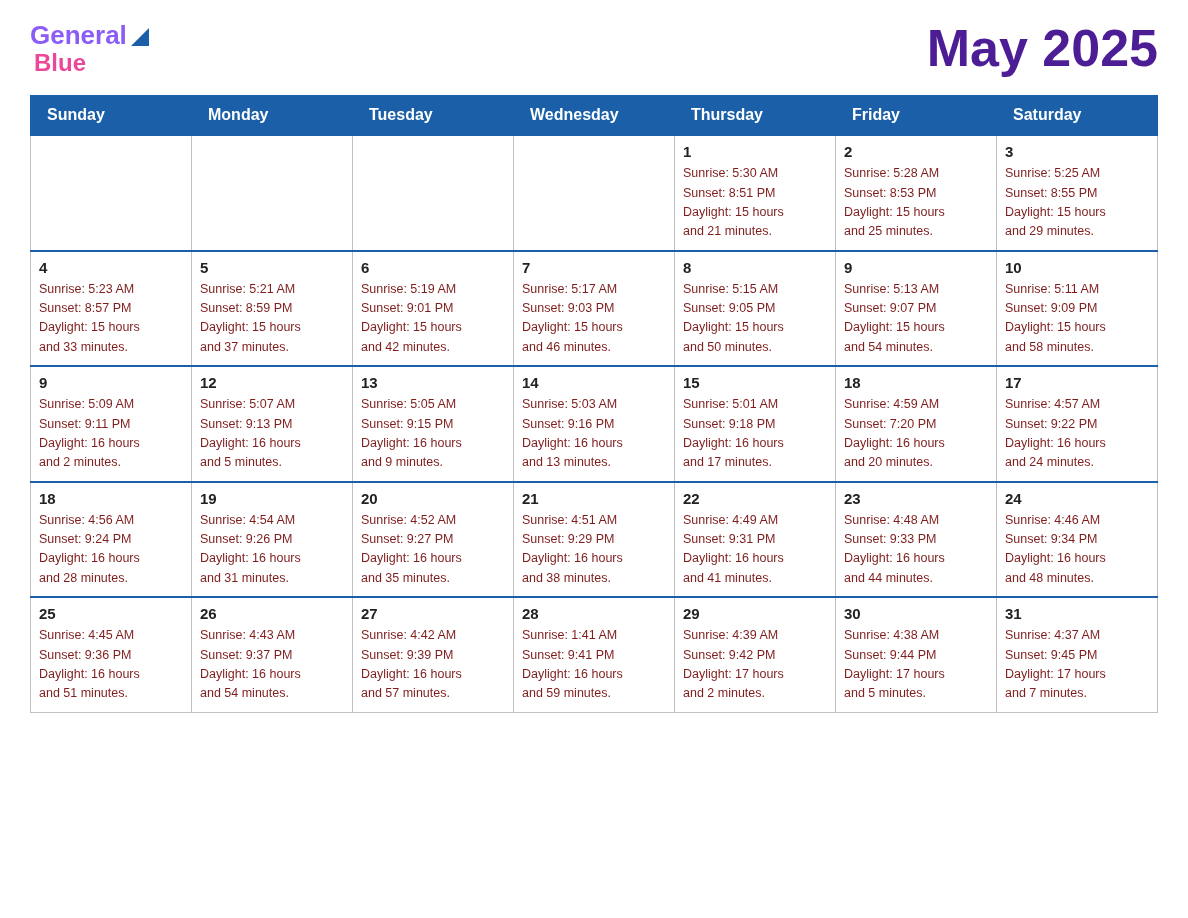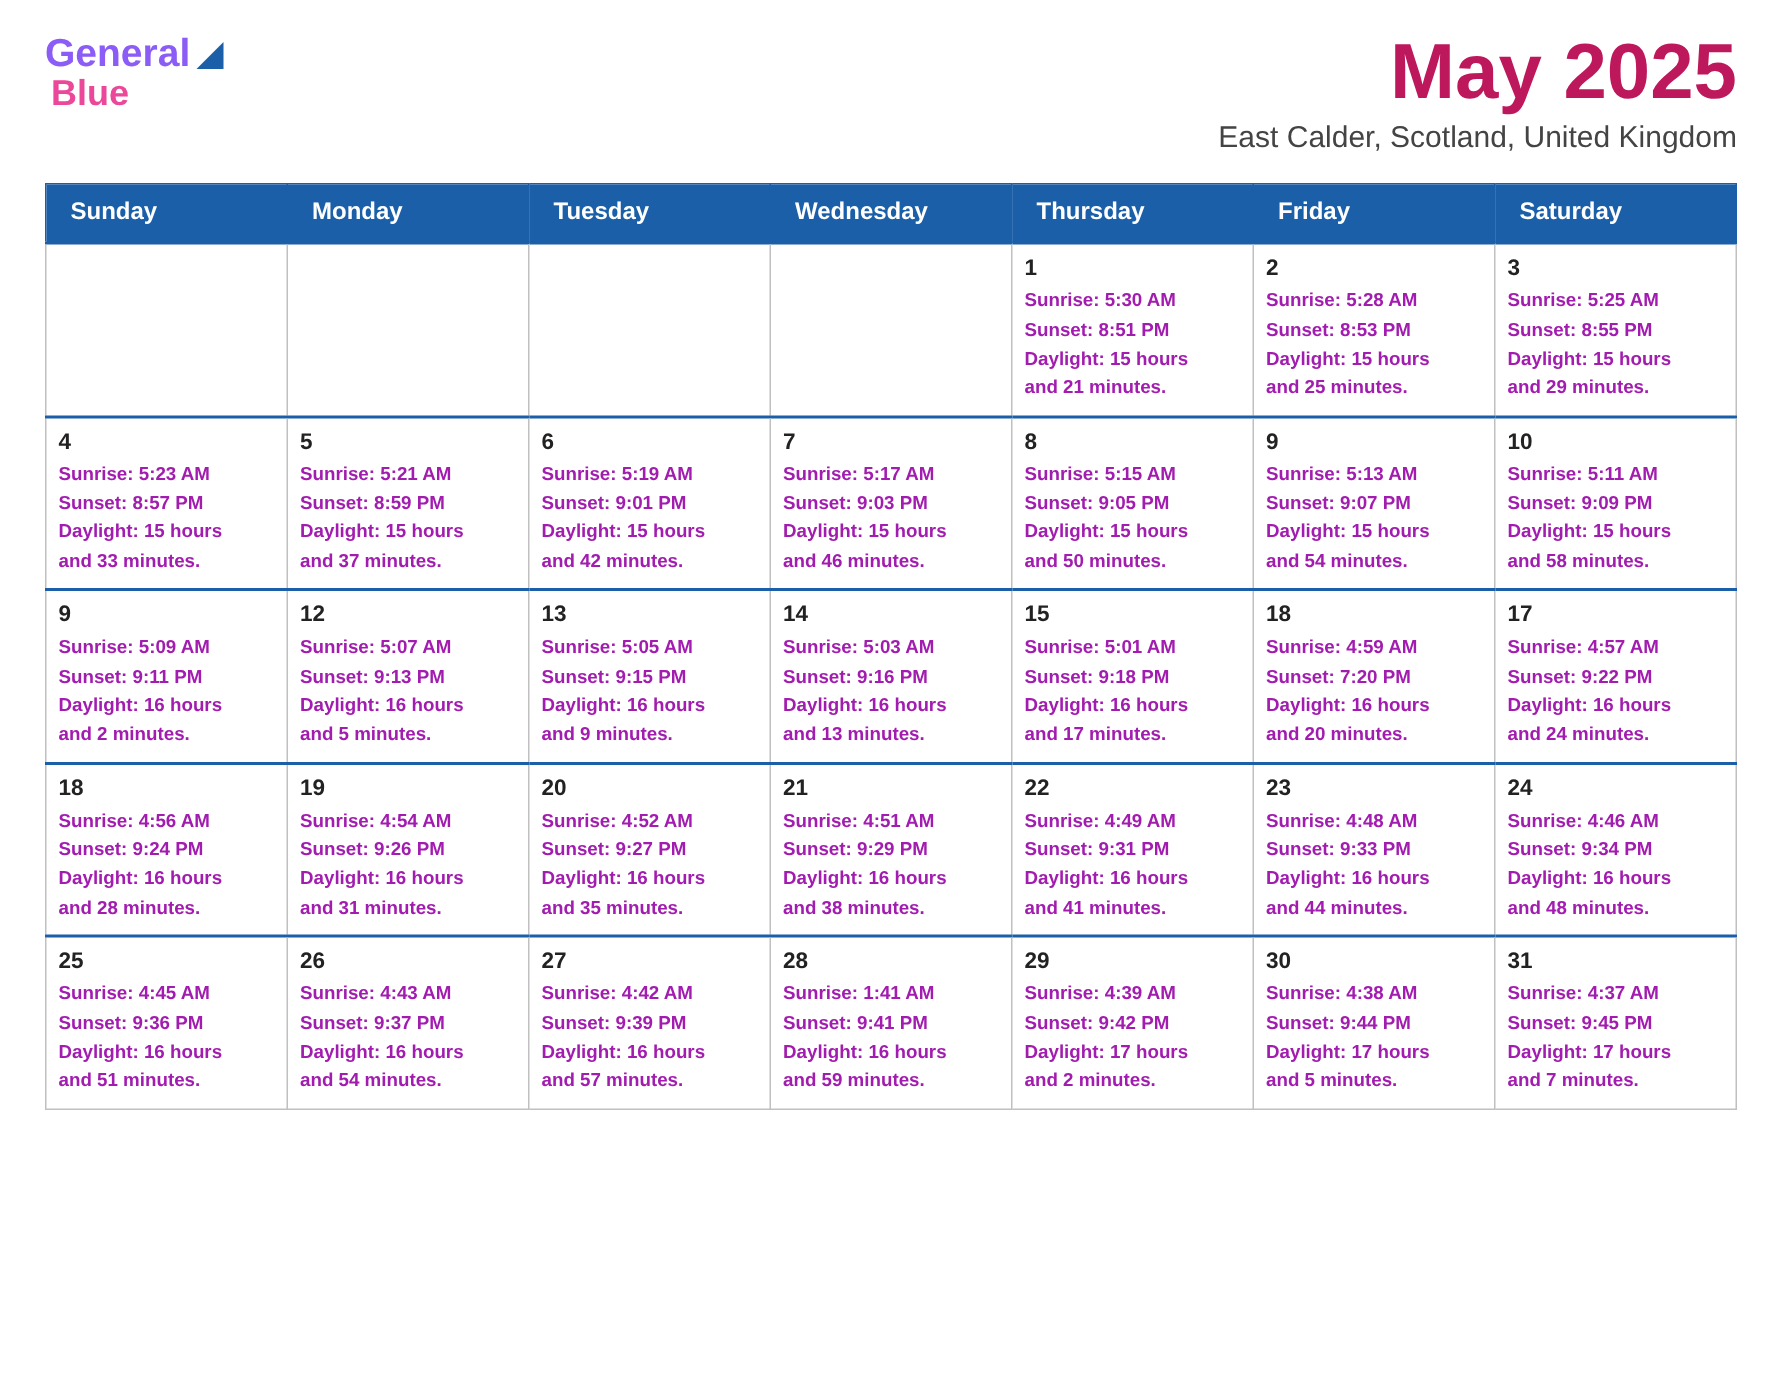--- a/index.html
+++ b/index.html
@@ -38,21 +38,21 @@
       color: #ec4899;
       margin-left: 4px;
       line-height: 1;
     }
     .title-block {
       text-align: right;
     }
     .main-title {
       font-size: 52px;
       font-weight: bold;
-      color: #be185d;
+      color: #4c1d95;
       line-height: 1.1;
     }
     .subtitle {
       font-size: 20px;
       color: #444;
       margin-top: 4px;
     }
     .calendar {
       width: 100%;
       border-collapse: collapse;
@@ -80,44 +80,42 @@
     }
     .day-number {
       font-size: 15px;
       font-weight: bold;
       color: #222;
       display: block;
       margin-bottom: 4px;
     }
     .day-info {
       font-size: 12.5px;
-      color: #a21caf;
+      color: #7f1d1d;
       line-height: 1.55;
-      font-weight: bold;
     }
     .empty-cell {
       background: #f9f9f9;
     }
   </style>
 </head>
 <body>
 
 <div class="header">
   <div class="logo-wrapper">
     <div class="logo-top-row">
       <span class="logo-text-general">General</span>
       <svg width="22" height="22" viewBox="0 0 22 22" style="margin-left:2px; margin-top:2px;">
         <polygon points="2,20 20,20 20,2" fill="#1a5fa8"></polygon>
       </svg>
     </div>
     <div class="logo-bottom">Blue</div>
   </div>
   <div class="title-block">
     <div class="main-title">May 2025</div>
-    <div class="subtitle">East Calder, Scotland, United Kingdom</div>
   </div>
 </div>
 
 <table class="calendar">
   <thead>
     <tr>
     <th>Sunday</th>
         <th>Monday</th>
         <th>Tuesday</th>
         <th>Wednesday</th>

